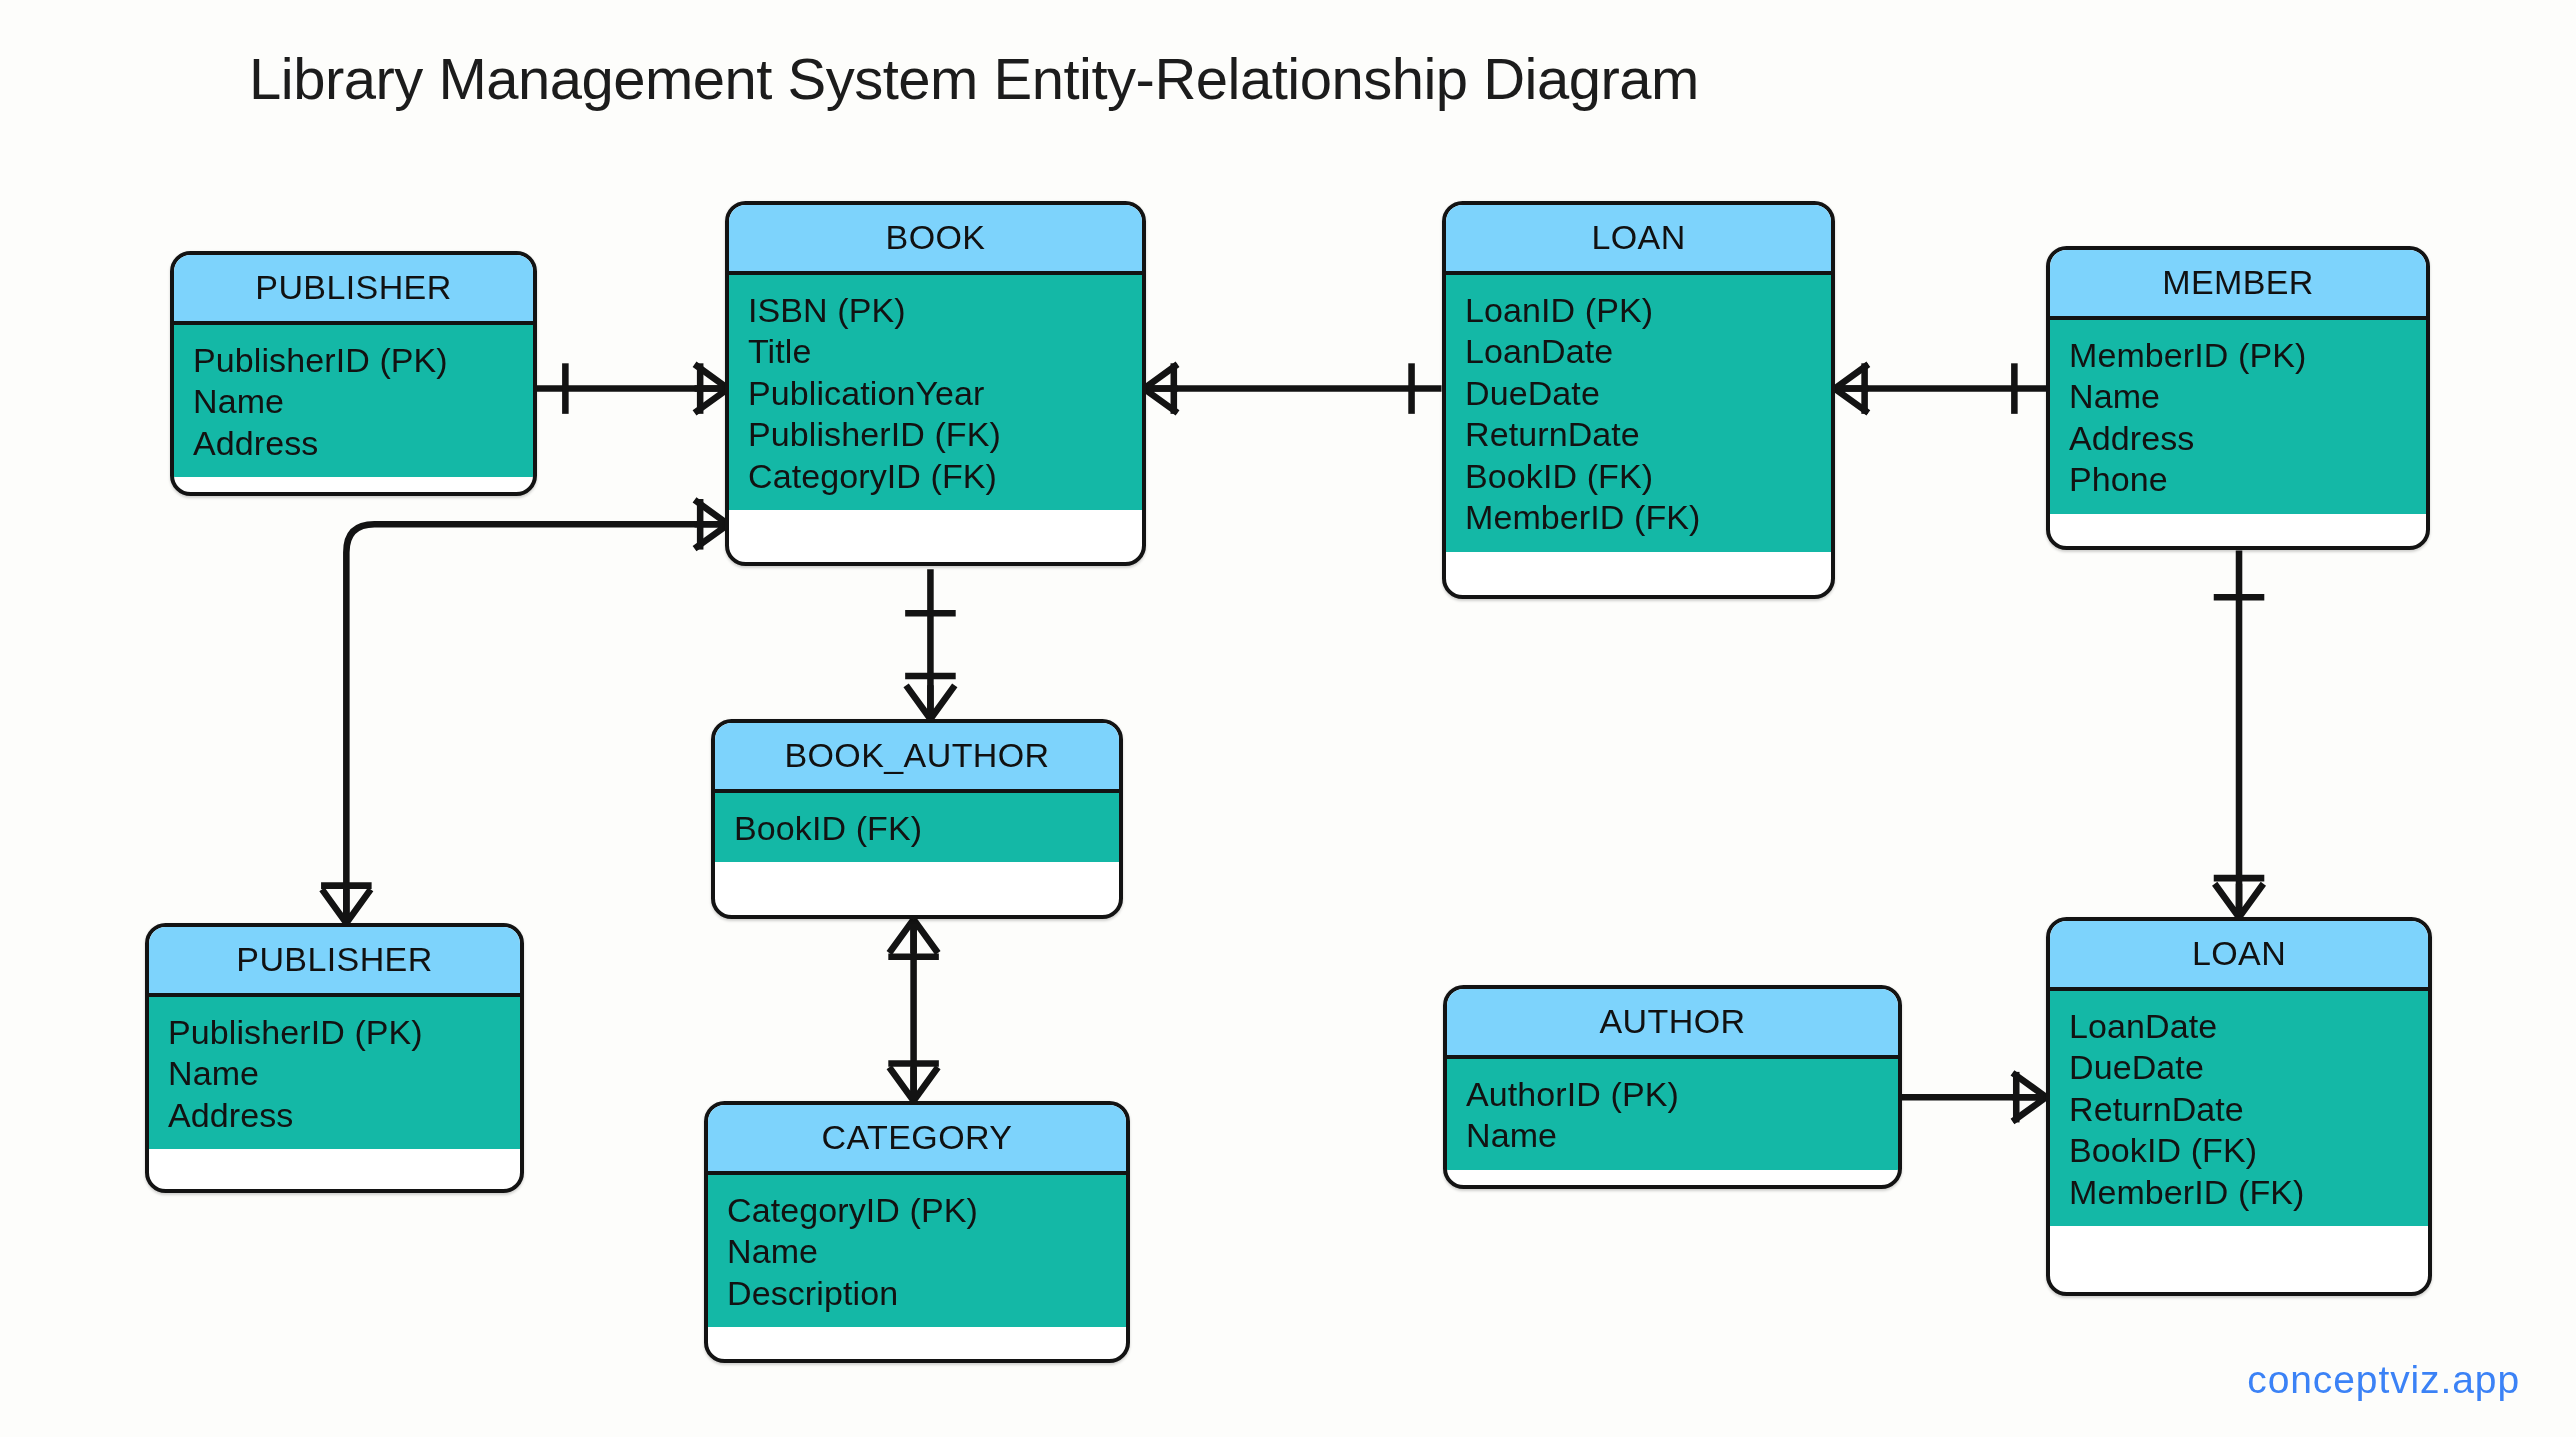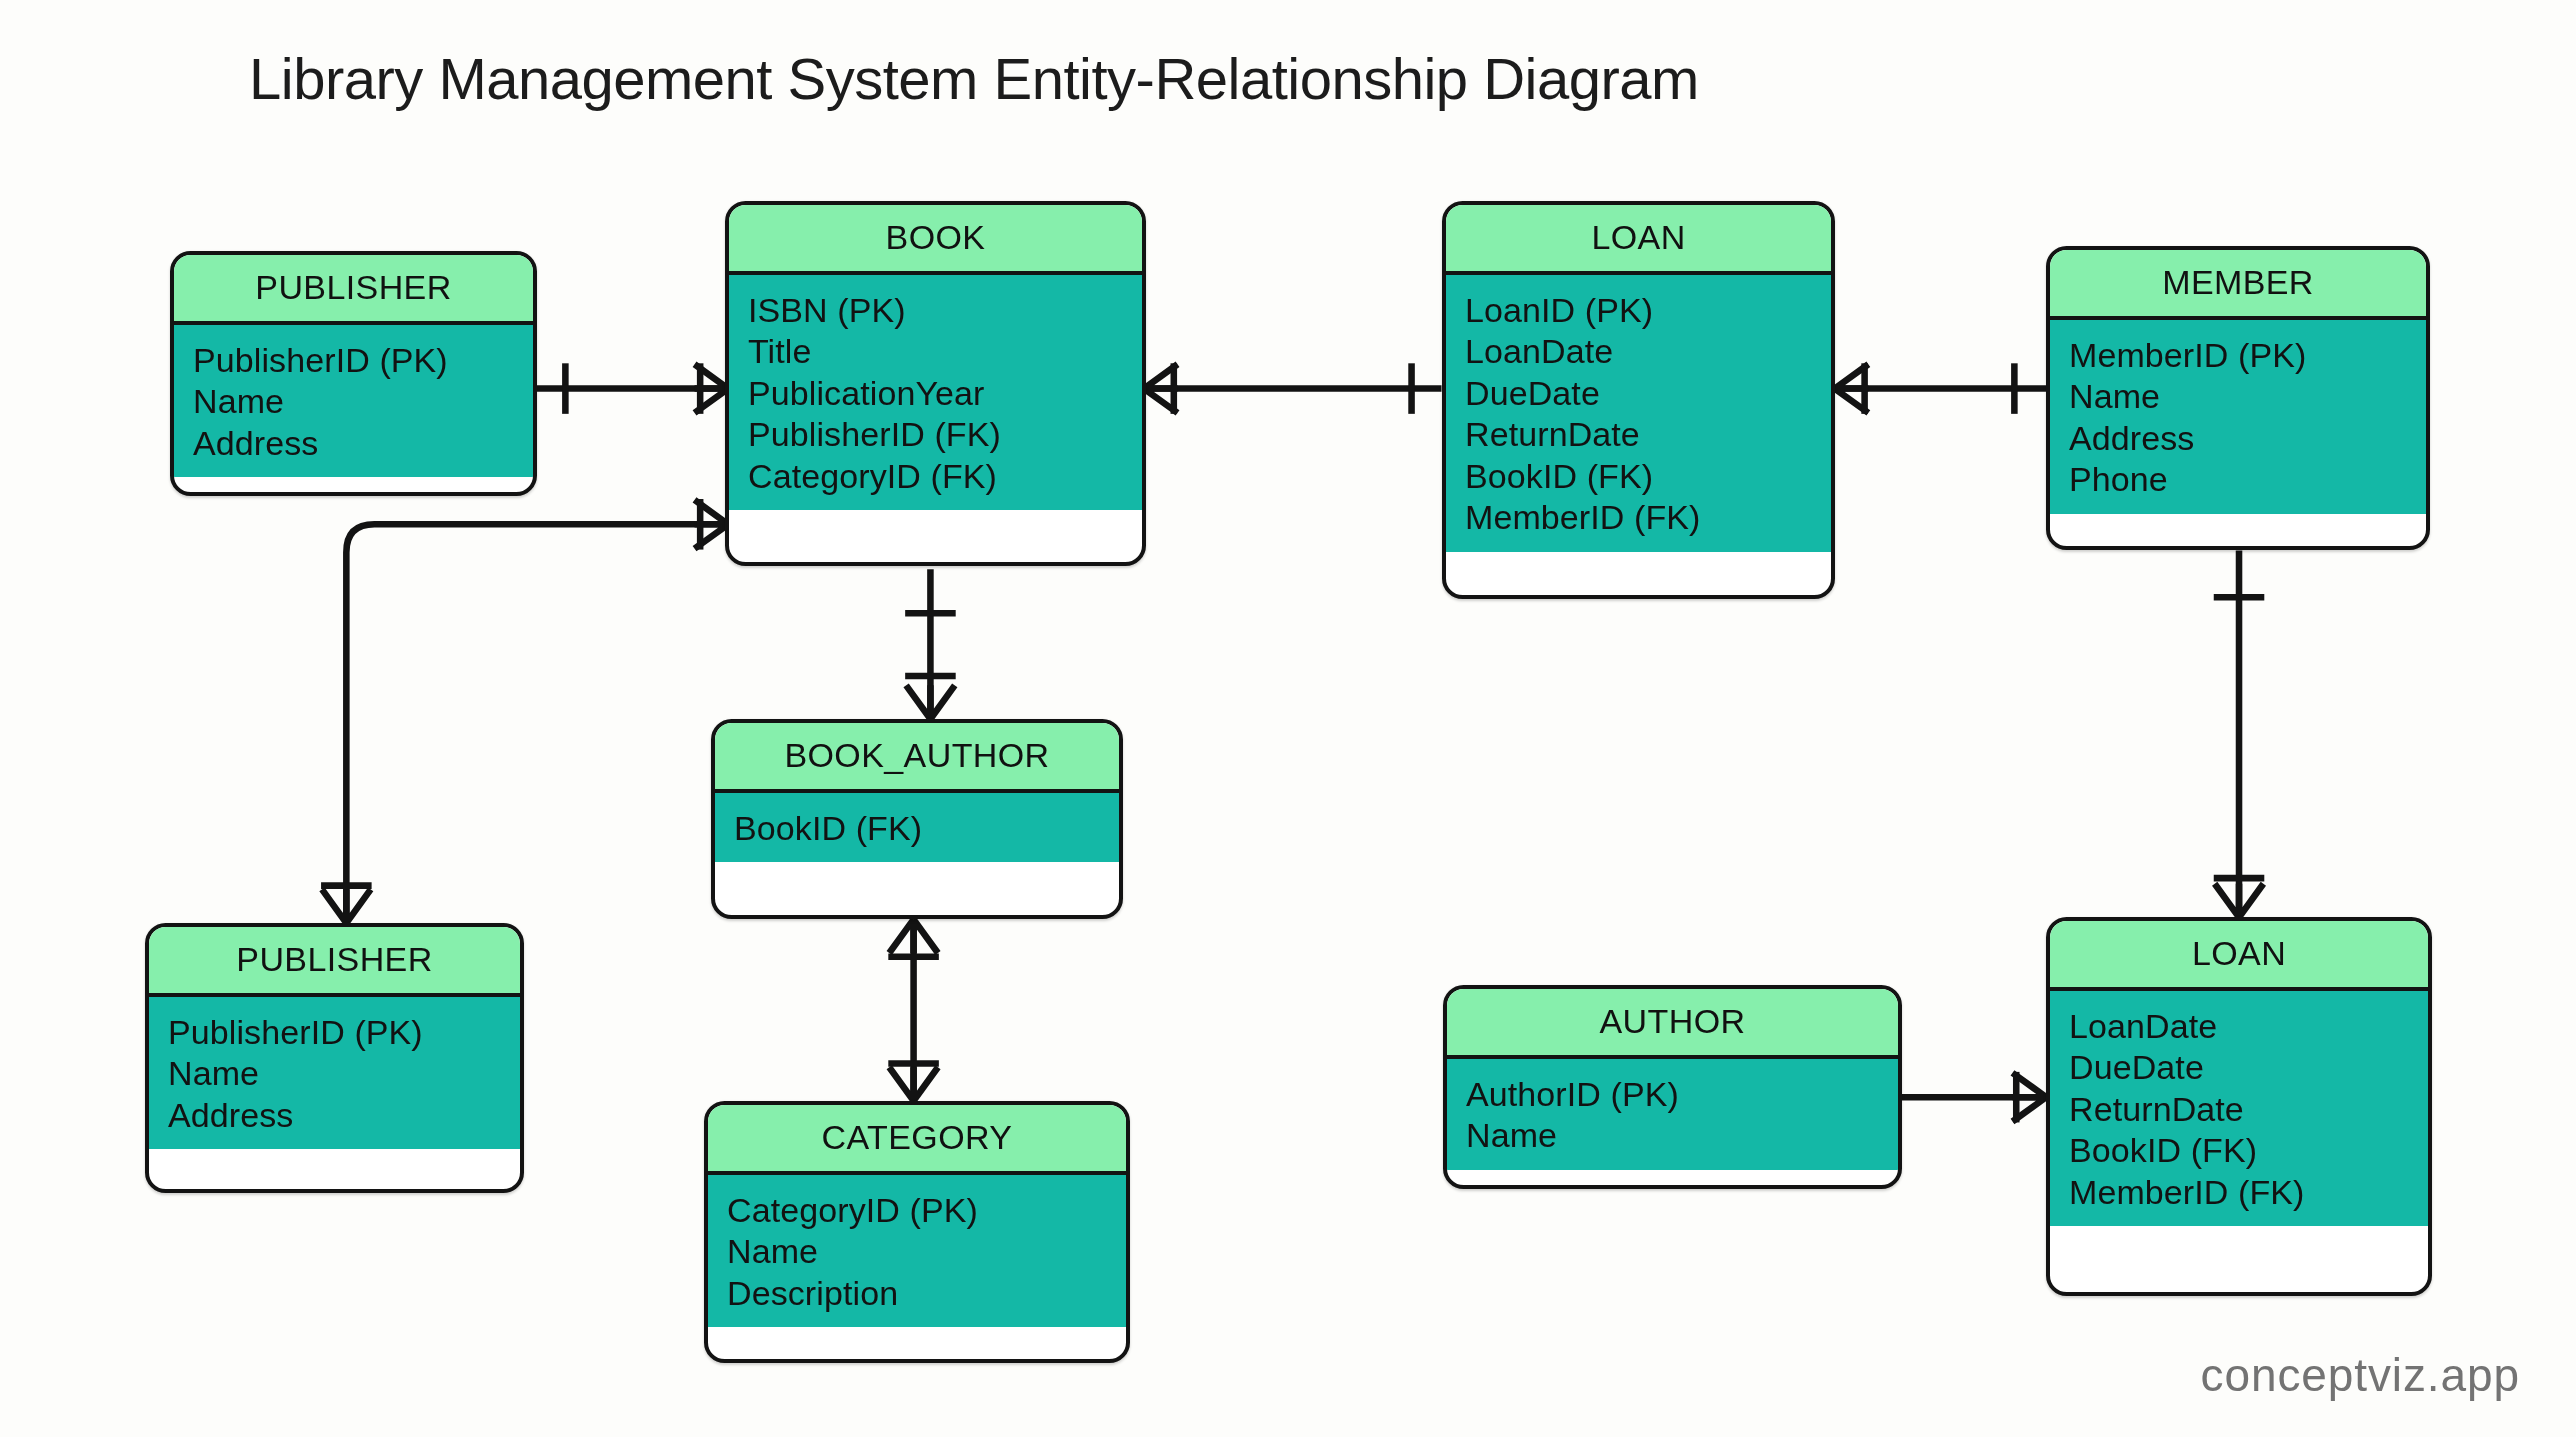--- a/index.html
+++ b/index.html
@@ -47,21 +47,21 @@
     position: absolute;
     box-sizing: border-box;
     background: #ffffff;
     border: 4.7px solid #131313;
     border-radius: 20.6px;
     overflow: hidden;
     box-shadow: 0 1.9px 2.8px rgba(0,0,0,0.18);
   }
   .entity-header {
     box-sizing: border-box;
-    background: #86efac;
+    background: #7dd3fc;
     border-bottom: 4.7px solid #131313;
     text-align: center;
     font-size: 34px;
     color: #111111;
     line-height: 1;
     padding: 15px 9.4px 17px 9.4px;
     letter-spacing: 0.4px;
     white-space: nowrap;
   }
   .entity-body {
@@ -74,22 +74,22 @@
     color: #121212;
     line-height: 1.22;
     white-space: nowrap;
     letter-spacing: 0.1px;
   }
 
   .watermark {
     position: absolute;
     right: 56px;
     bottom: 36px;
-    font-size: 46px;
-    color: #737373;
+    font-size: 39px;
+    color: #3b82f6;
     letter-spacing: 0.9px;
     white-space: nowrap;
     user-select: none;
   }
 </style>
 </head>
 <body>
 
 <div id="canvas">
 

